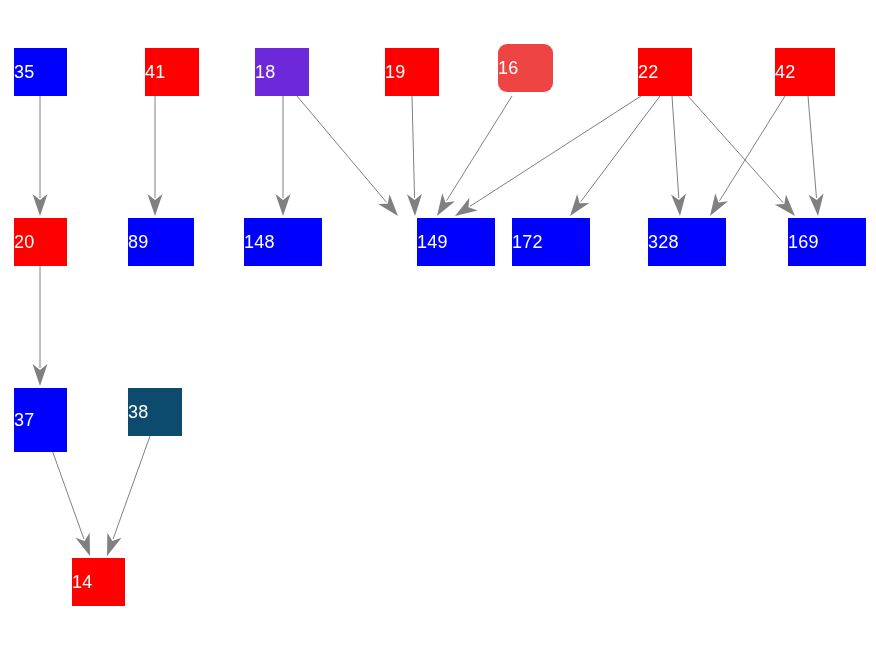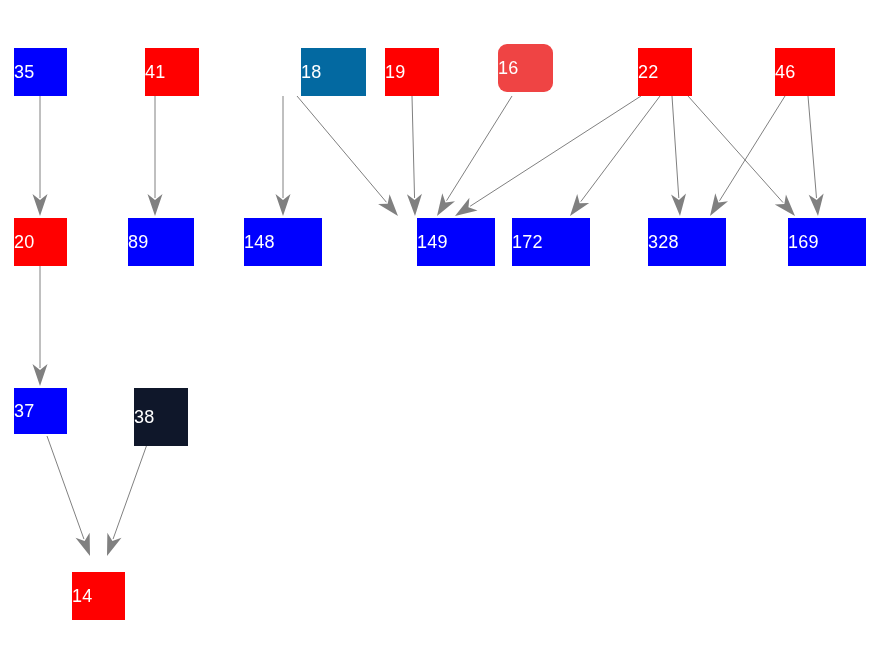--- a/index.html
+++ b/index.html
@@ -106,34 +106,34 @@
         <polygon points="107,556 107.36086479235716,532.7595228835198 112.39728211177666,540.9378173624838 121.48166101502865,537.8194748633105" fill="#808080"></polygon>
       </g>
     </svg>
   <div id="node-layer">
       <div class="graph-node" style="left: 14px; top: 48px; width: 53px; height: 48px; background: rgb(0, 0, 255); color: rgb(255, 255, 255);">
         <span>35</span>
       </div>
       <div class="graph-node" style="left: 128px; top: 48px; width: 54px; height: 48px; background: rgb(255, 0, 0); color: rgb(255, 255, 255); margin-left: 17px;">
         <span>41</span>
       </div>
-      <div class="graph-node" style="left: 255px; top: 48px; width: 65px; height: 48px; background: #0369a1; color: rgb(255, 255, 255); margin-left: 46px;">
+      <div class="graph-node" style="left: 255px; top: 48px; width: 54px; height: 48px; background: #6d28d9; color: rgb(255, 255, 255);">
         <span>18</span>
       </div>
       <div class="graph-node" style="left: 385px; top: 48px; width: 54px; height: 48px; background: rgb(255, 0, 0); color: rgb(255, 255, 255);">
         <span>19</span>
       </div>
       <div class="graph-node" style="left: 498px; top: 44px; width: 55px; height: 48px; background: #ef4444; color: rgb(255, 255, 255); border-radius: 9px;">
         <span>16</span>
       </div>
       <div class="graph-node" style="left: 638px; top: 48px; width: 54px; height: 48px; background: rgb(255, 0, 0); color: rgb(255, 255, 255);">
         <span>22</span>
       </div>
       <div class="graph-node" style="left: 775px; top: 48px; width: 60px; height: 48px; background: rgb(255, 0, 0); color: rgb(255, 255, 255);">
-        <span>46</span>
+        <span>42</span>
       </div>
       <div class="graph-node" style="left: 14px; top: 218px; width: 53px; height: 48px; background: rgb(255, 0, 0); color: rgb(255, 255, 255);">
         <span>20</span>
       </div>
       <div class="graph-node" style="left: 128px; top: 218px; width: 66px; height: 48px; background: rgb(0, 0, 255); color: rgb(255, 255, 255);">
         <span>89</span>
       </div>
       <div class="graph-node" style="left: 244px; top: 218px; width: 78px; height: 48px; background: rgb(0, 0, 255); color: rgb(255, 255, 255);">
         <span>148</span>
       </div>
@@ -142,23 +142,23 @@
       </div>
       <div class="graph-node" style="left: 512px; top: 218px; width: 78px; height: 48px; background: rgb(0, 0, 255); color: rgb(255, 255, 255);">
         <span>172</span>
       </div>
       <div class="graph-node" style="left: 648px; top: 218px; width: 78px; height: 48px; background: rgb(0, 0, 255); color: rgb(255, 255, 255);">
         <span>328</span>
       </div>
       <div class="graph-node" style="left: 788px; top: 218px; width: 78px; height: 48px; background: rgb(0, 0, 255); color: rgb(255, 255, 255);">
         <span>169</span>
       </div>
-      <div class="graph-node" style="left: 14px; top: 388px; width: 53px; height: 46px; background: rgb(0, 0, 255); color: rgb(255, 255, 255);">
+      <div class="graph-node" style="left: 14px; top: 388px; width: 53px; height: 64px; background: rgb(0, 0, 255); color: rgb(255, 255, 255);">
         <span>37</span>
       </div>
-      <div class="graph-node" style="left: 128px; top: 388px; width: 54px; height: 58px; background: #0f172a; color: rgb(255, 255, 255); margin-left: 6px;">
+      <div class="graph-node" style="left: 128px; top: 388px; width: 54px; height: 48px; background: #0c4a6e; color: rgb(255, 255, 255);">
         <span>38</span>
       </div>
-      <div class="graph-node" style="left: 72px; top: 558px; width: 53px; height: 48px; background: rgb(255, 0, 0); color: rgb(255, 255, 255); margin-top: 14px;">
+      <div class="graph-node" style="left: 72px; top: 558px; width: 53px; height: 48px; background: rgb(255, 0, 0); color: rgb(255, 255, 255);">
         <span>14</span>
       </div>
     </div>
 </div>
 
 </body></html>

